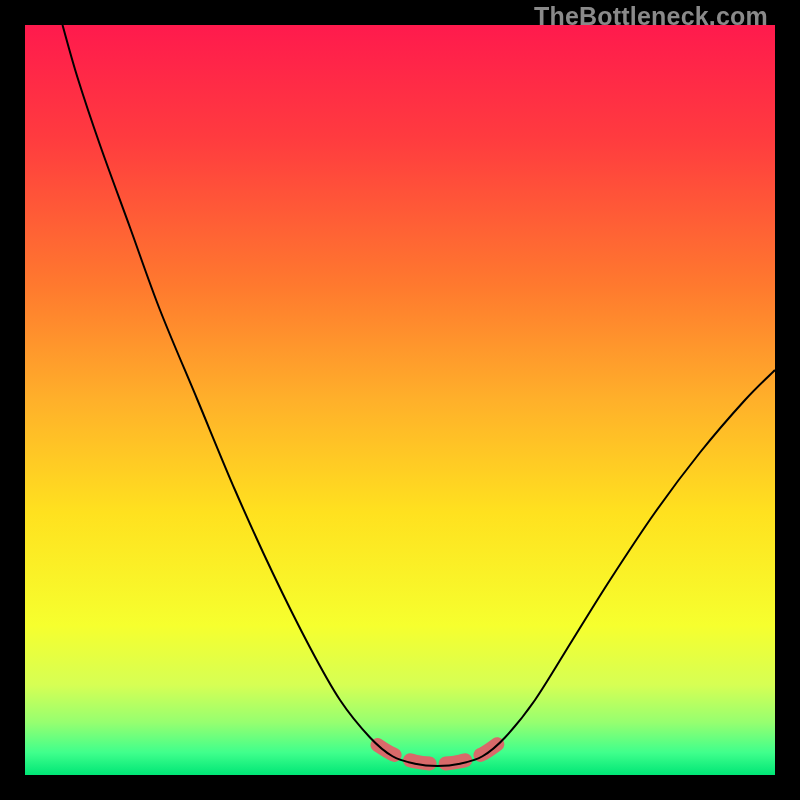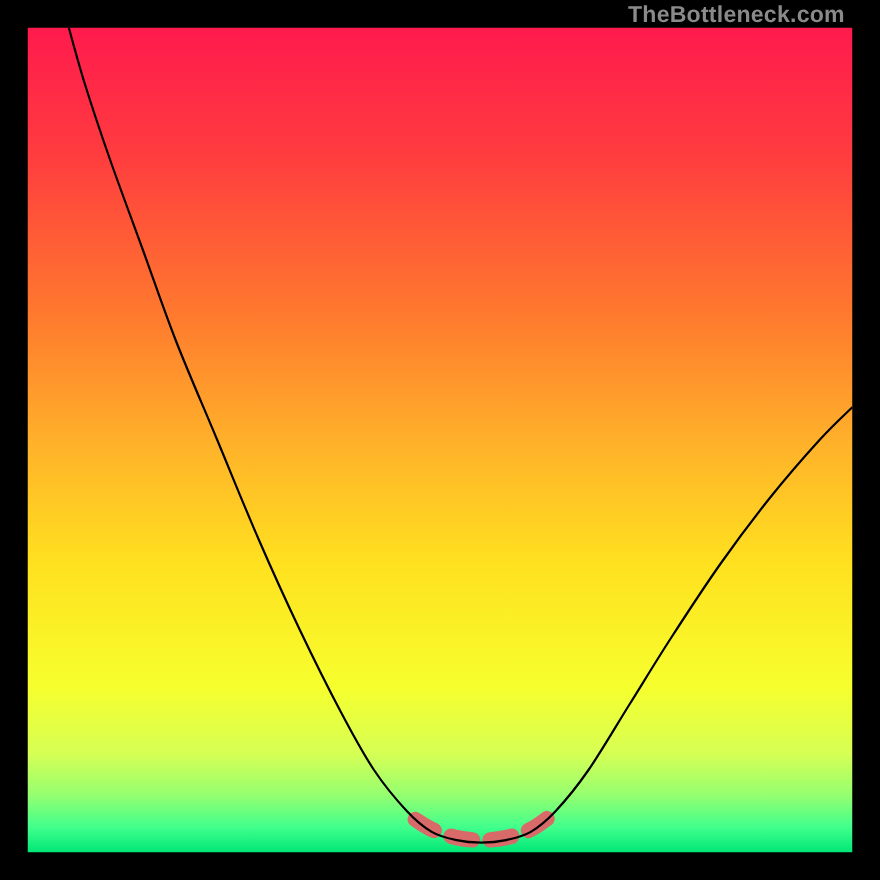--- a/index.html
+++ b/index.html
@@ -23,21 +23,21 @@
     position: absolute;
     left: 0;
     top: 0;
     width: 750px;
     height: 750px;
   }
   .watermark {
     position: absolute;
     top: 2px;
     right: 32px;
-    font-size: 21px;
+    font-size: 25px;
     font-weight: 600;
     color: #8a8a8a;
     letter-spacing: 0.2px;
     z-index: 10;
   }
   svg {
     position: absolute;
     left: 0;
     top: 0;
   }

